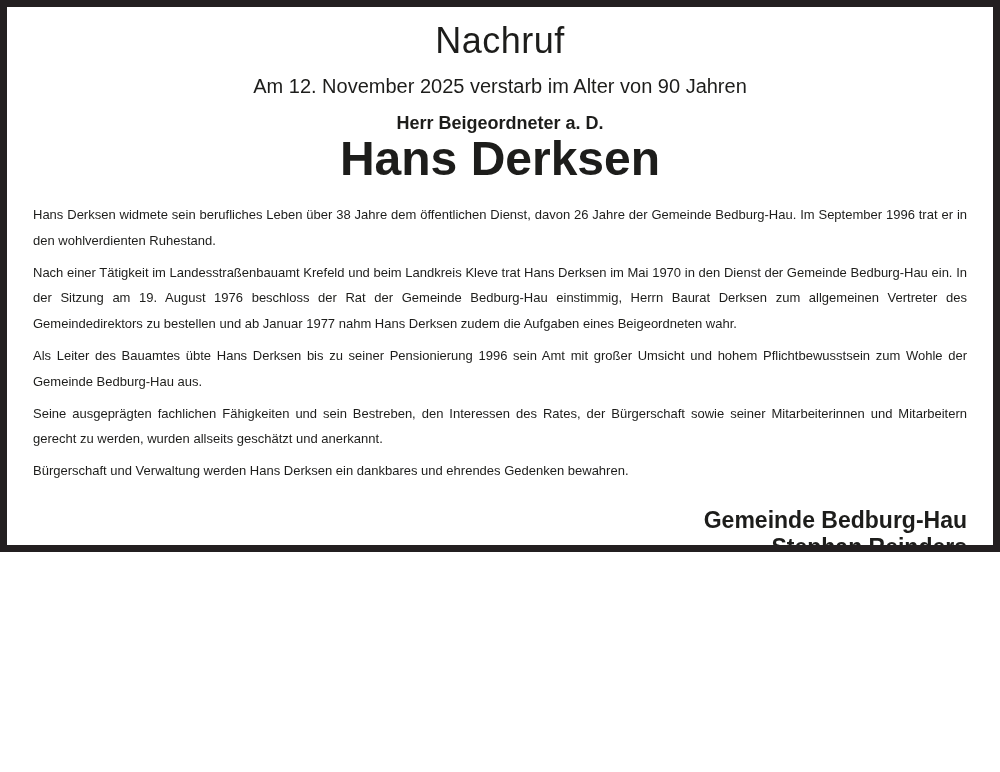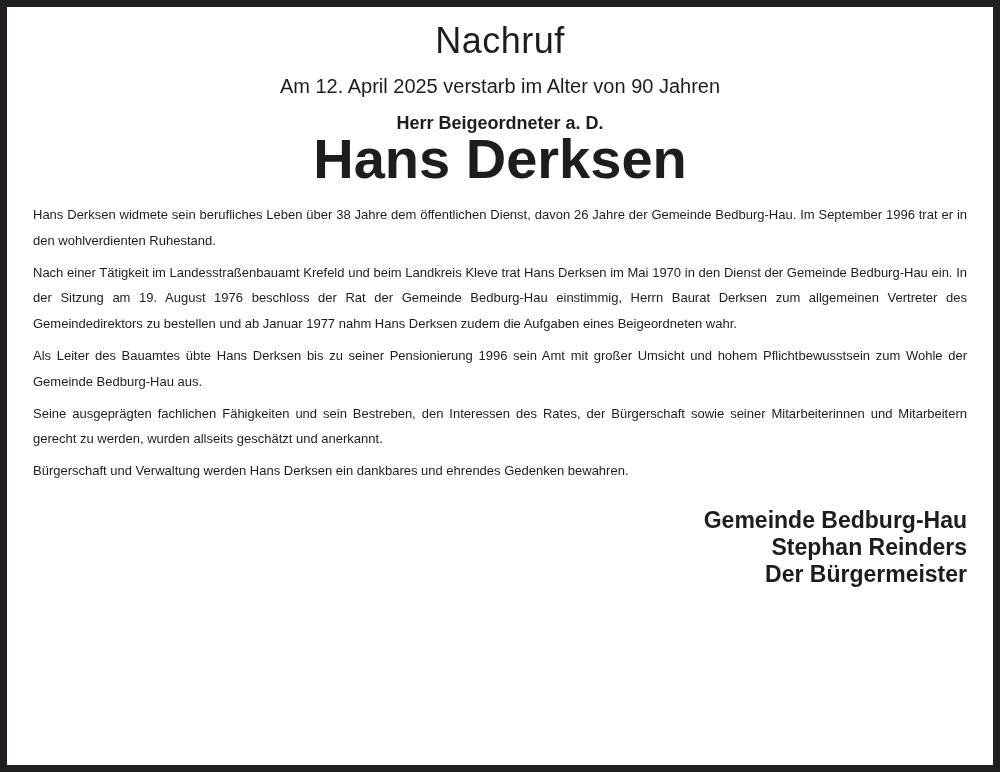--- a/index.html
+++ b/index.html
@@ -6,21 +6,21 @@
   html, body {
     margin: 0;
     padding: 0;
     background: #ffffff;
     font-family: "Liberation Sans", "DejaVu Sans", sans-serif;
     color: #1d1d1b;
   }
   .page {
     position: relative;
     width: 1000px;
-    height: 772px;
+    height: 552px;
     box-sizing: border-box;
     background: #ffffff;
     border: 7px solid #231f20;
     padding: 14px 26px 0 26px;
     overflow: hidden;
   }
   .header {
     text-align: center;
   }
   .title {
@@ -37,21 +37,21 @@
     line-height: 26px;
   }
   .honorific {
     margin: 11px 0 0 0;
     font-size: 18px;
     font-weight: 700;
     line-height: 26px;
   }
   .name {
     margin: 0;
-    font-size: 56px;
+    font-size: 48px;
     font-weight: 700;
     line-height: 46px;
   }
   .body-text {
     margin-top: 20px;
   }
   .body-text p {
     margin: 0 0 6px 0;
     font-size: 13px;
     line-height: 25.8px;
@@ -68,21 +68,21 @@
     font-weight: 700;
     line-height: 27px;
   }
 </style>
 </head>
 <body>
 
 <div class="page">
   <div class="header">
     <h1 class="title">Nachruf</h1>
-    <p class="intro">Am 12. April 2025 verstarb im Alter von 90 Jahren</p>
+    <p class="intro">Am 12. November 2025 verstarb im Alter von 90 Jahren</p>
     <p class="honorific">Herr Beigeordneter a. D.</p>
     <h2 class="name">Hans Derksen</h2>
   </div>
 
   <div class="body-text">
     <p>Hans Derksen widmete sein berufliches Leben über 38 Jahre dem öffentlichen Dienst, davon 26 Jahre der Gemeinde Bedburg-Hau. Im September 1996 trat er in den wohlverdienten Ruhestand.</p>
     <p>Nach einer Tätigkeit im Landesstraßenbauamt Krefeld und beim Landkreis Kleve trat Hans Derksen im Mai 1970 in den Dienst der Gemeinde Bedburg-Hau ein. In der Sitzung am 19. August 1976 beschloss der Rat der Gemeinde Bedburg-Hau einstimmig, Herrn Baurat Derksen zum allgemeinen Vertreter des Gemeindedirektors zu bestellen und ab Januar 1977 nahm Hans Derksen zudem die Aufgaben eines Beigeordneten wahr.</p>
     <p>Als Leiter des Bauamtes übte Hans Derksen bis zu seiner Pensionierung 1996 sein Amt mit großer Umsicht und hohem Pflichtbewusstsein zum Wohle der Gemeinde Bedburg-Hau aus.</p>
     <p>Seine ausgeprägten fachlichen Fähigkeiten und sein Bestreben, den Interessen des Rates, der Bürgerschaft sowie seiner Mitarbeiterinnen und Mitarbeitern gerecht zu werden, wurden allseits geschätzt und anerkannt.</p>
     <p>Bürgerschaft und Verwaltung werden Hans Derksen ein dankbares und ehrendes Gedenken bewahren.</p>

